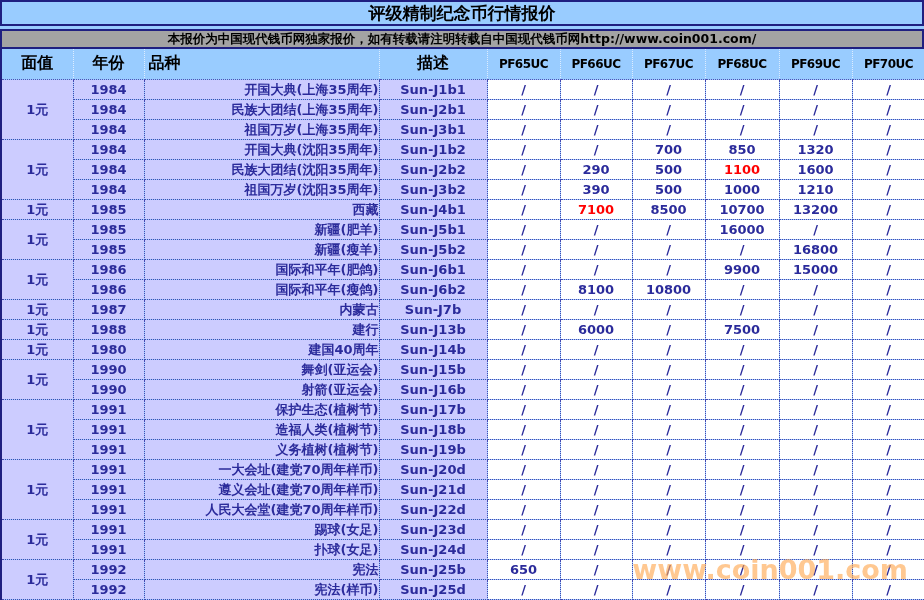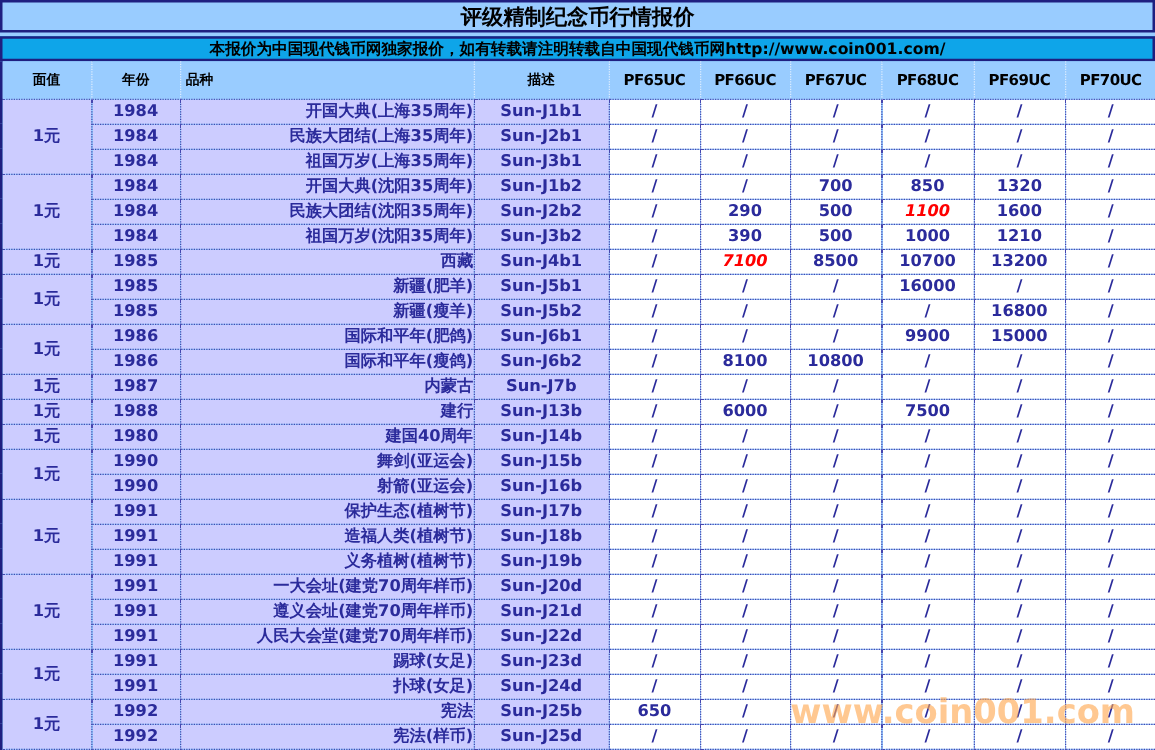--- a/index.html
+++ b/index.html
@@ -20,58 +20,58 @@
     display:flex; align-items:flex-start; justify-content:center;
     font-size:17px; font-weight:bold; color:#000;
     background:#99CCFF;
   }
   .notice-box {
     box-sizing:border-box;
     height:20px; margin-top:3px;
     border:2px solid #1f1f80;
     display:flex; align-items:center; justify-content:center;
     font-size:12.5px; font-weight:bold; color:#000;
-    background:#0ea5e9;
+    background:#a3a3a3;
     white-space:nowrap;
   }
   table.quotes {
     border-collapse:collapse;
     table-layout:fixed;
     width:924px;
     border-left:2px solid #1f1f80;
     border-right:1px dotted #4646ae;
     border-bottom:1px dotted #4646ae;
   }
   .quotes th, .quotes td {
     padding:0; margin:0;
     overflow:hidden; white-space:nowrap;
     box-sizing:border-box;
   }
   .quotes thead th {
     height:30px;
     background:#99CCFF;
     color:#000;
-    font-size:11px; font-weight:bold;
+    font-size:16px; font-weight:bold;
     text-align:center;
     border-right:1px dotted #dcecff;
     border-bottom:1px dotted #5050b4;
   }
   .quotes thead th.pf { font-size:12px; letter-spacing:-0.5px; }
   .quotes thead th.variety-h { text-align:left; padding-left:4px; }
   .quotes tbody td {
     height:20px; line-height:19px;
     border:1px dotted #4646ae;
     font-size:13px; font-weight:bold;
     color:#2b2b9b;
     text-align:center;
   }
   .quotes td.lav   { background:#ccccff; }
   .quotes td.white { background:#ffffff; }
   .quotes td.variety { text-align:right; padding-left:3px; }
-  .quotes td.red { color:#ff0000;font-style:italic; }
+  .quotes td.red { color:#ff0000; }
   .watermark {
     position:absolute;
     right:16px; bottom:15px;
     font-size:27px; font-weight:bold;
     color:rgba(255,166,77,0.62);
     letter-spacing:0px;
     pointer-events:none;
     z-index:5;
     text-align:right;
   }

